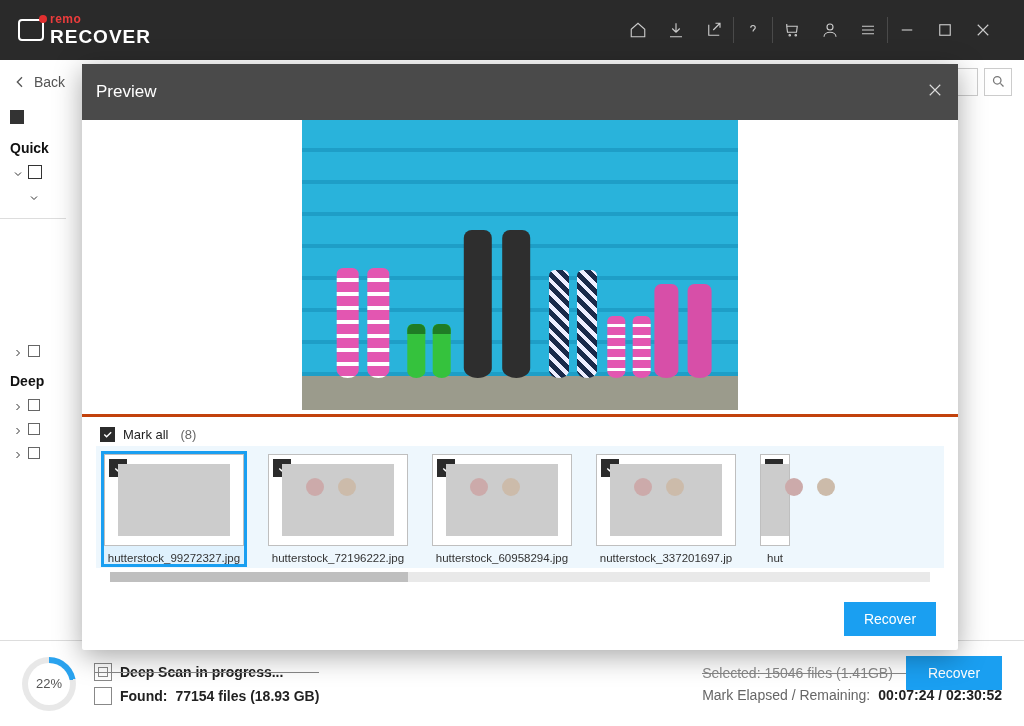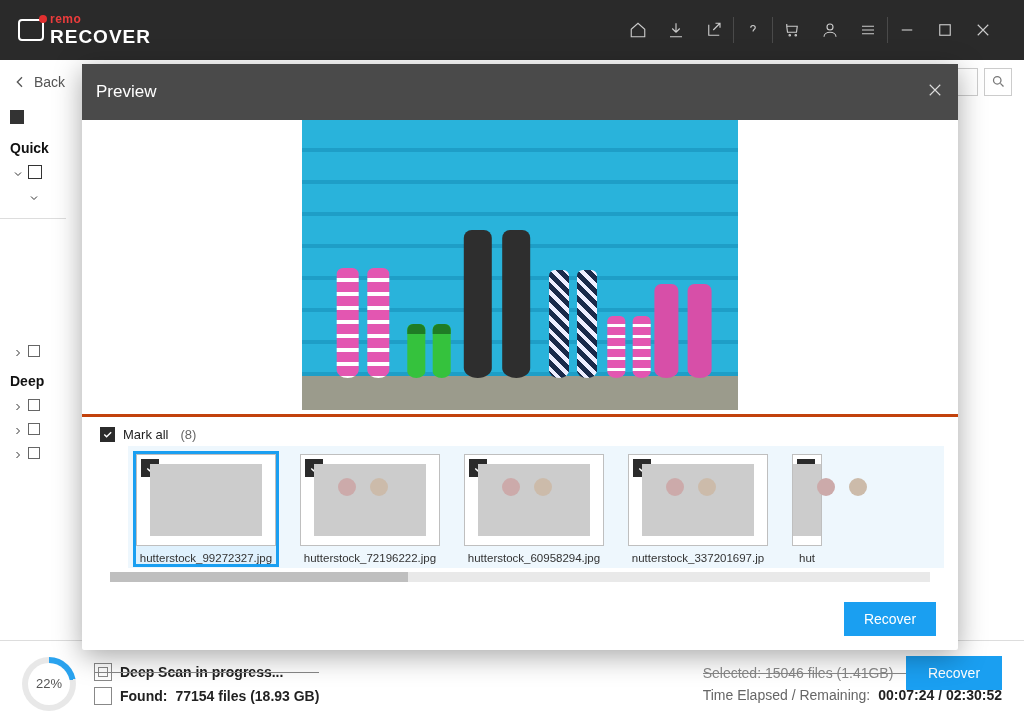--- a/index.html
+++ b/index.html
@@ -81,21 +81,21 @@
   .b3{left:166px}.b3 .boot{width:28px;height:148px;background:#2e2e2e;}
   .b4{left:250px}.b4 .boot{width:20px;height:108px;background:repeating-linear-gradient(45deg,#1a2a4a 0 5px,#eef 5px 9px);}
   .b5{left:308px}.b5 .boot{width:18px;height:62px;background:repeating-linear-gradient(#e356b1 0 8px,#fff 8px 11px);}
   .b6{left:356px}.b6 .boot{width:24px;height:94px;background:#d74fa8;}
 
   
   .mark-row{padding:10px 18px 4px;display:flex;align-items:center;gap:8px;font-size:13px;color:#222;border-top:3px solid #c2410c;}
   .mark-row .cb{width:15px;height:15px;background:#2b2b2b;display:flex;align-items:center;justify-content:center;}
   .mark-row .cb svg,.thumb .tcb svg{width:11px;height:11px;stroke:#fff;fill:none;stroke-width:3;}
   .strip-wrap{padding:0 14px 6px;}
-  .strip{display:flex;gap:24px;overflow:hidden;background:#eef7fd;padding:8px 8px 4px;position:relative;margin-left:32px;}
+  .strip{display:flex;gap:24px;overflow:hidden;background:#eef7fd;padding:8px 8px 4px;position:relative;}
   .thumb{width:140px;flex:0 0 140px;position:relative;}
   .thumb.sel{outline:3px solid #1a9ff1;background:#dff1fd;}
   .thumb .tframe{width:140px;height:92px;border:1px solid #bfbfbf;background:#fff;display:flex;align-items:center;justify-content:center;position:relative;}
   .thumb .timg{width:112px;height:72px;background:#ccc;}
   .thumb .tcb{position:absolute;top:4px;left:4px;width:18px;height:18px;background:#2b2b2b;display:flex;align-items:center;justify-content:center;}
   .thumb .tname{font-size:11.5px;color:#333;text-align:center;padding-top:6px;white-space:nowrap;overflow:hidden;}
   .thumb.last{width:30px;flex:0 0 30px;}
   .thumb.last .tframe{width:30px;}
   .scrollbar{height:10px;background:#e9e9e9;margin:4px 14px 0;position:relative;}
   .scrollbar .sb-thumb{position:absolute;left:0;top:0;bottom:0;width:298px;background:#bfbfbf;}
@@ -277,21 +277,21 @@
       <span class="f-ico"></span>
       <b>Found:</b>
       <b>77154 files (18.93 GB)</b>
     </div>
   </div>
   <div class="footer-right">
     <div class="f-line strike" style="justify-content:flex-start">
         <span>Selected: 15046 files (1.41GB)</span>
       </div>
     <div class="f-line">
-      <span>Time Elapsed / Remaining:</span>
+      <span>Mark Elapsed / Remaining:</span>
       <b>00:07:24 / 02:30:52</b>
     </div>
   </div>
   <button class="footer-recover">Recover</button>
 </div>
 
 <div class="modal">
   <div class="modal-head">
     <span class="title">Preview</span>
     <span class="close"><svg viewBox="0 0 24 24">

